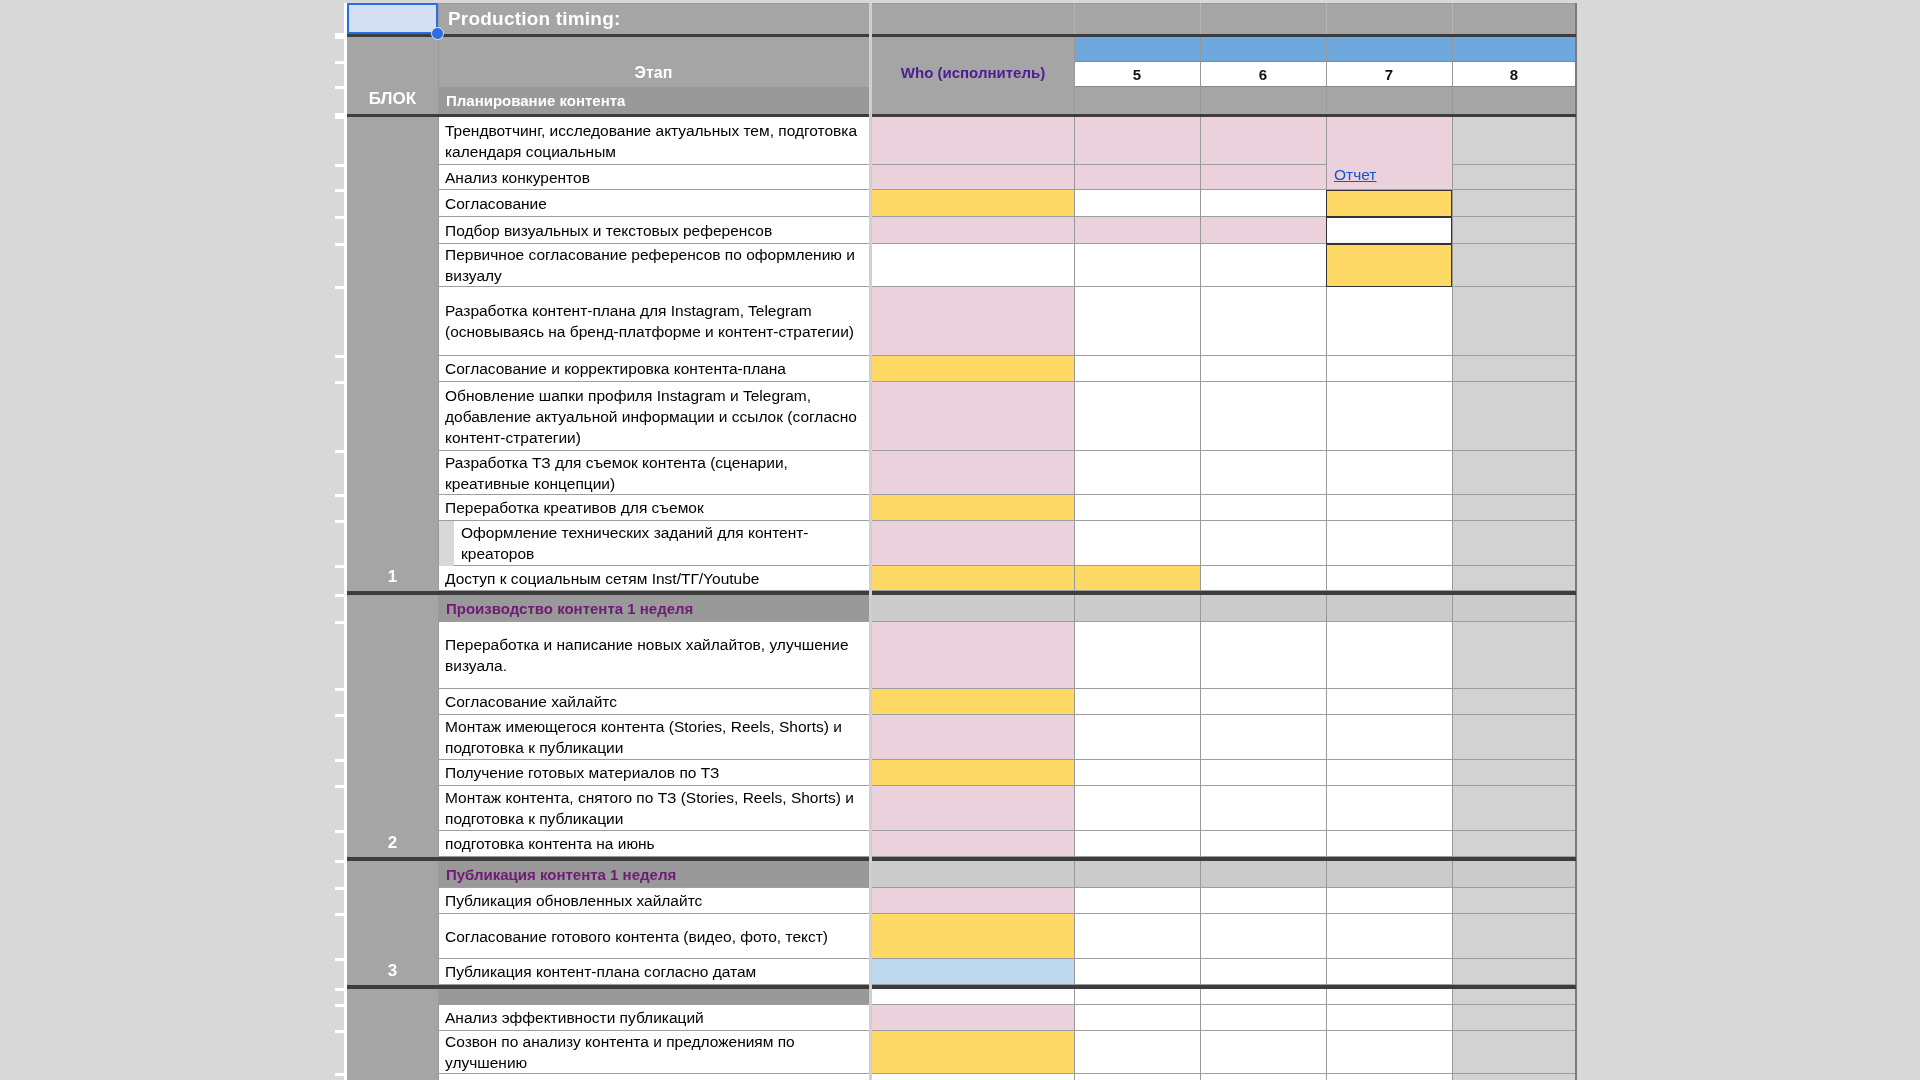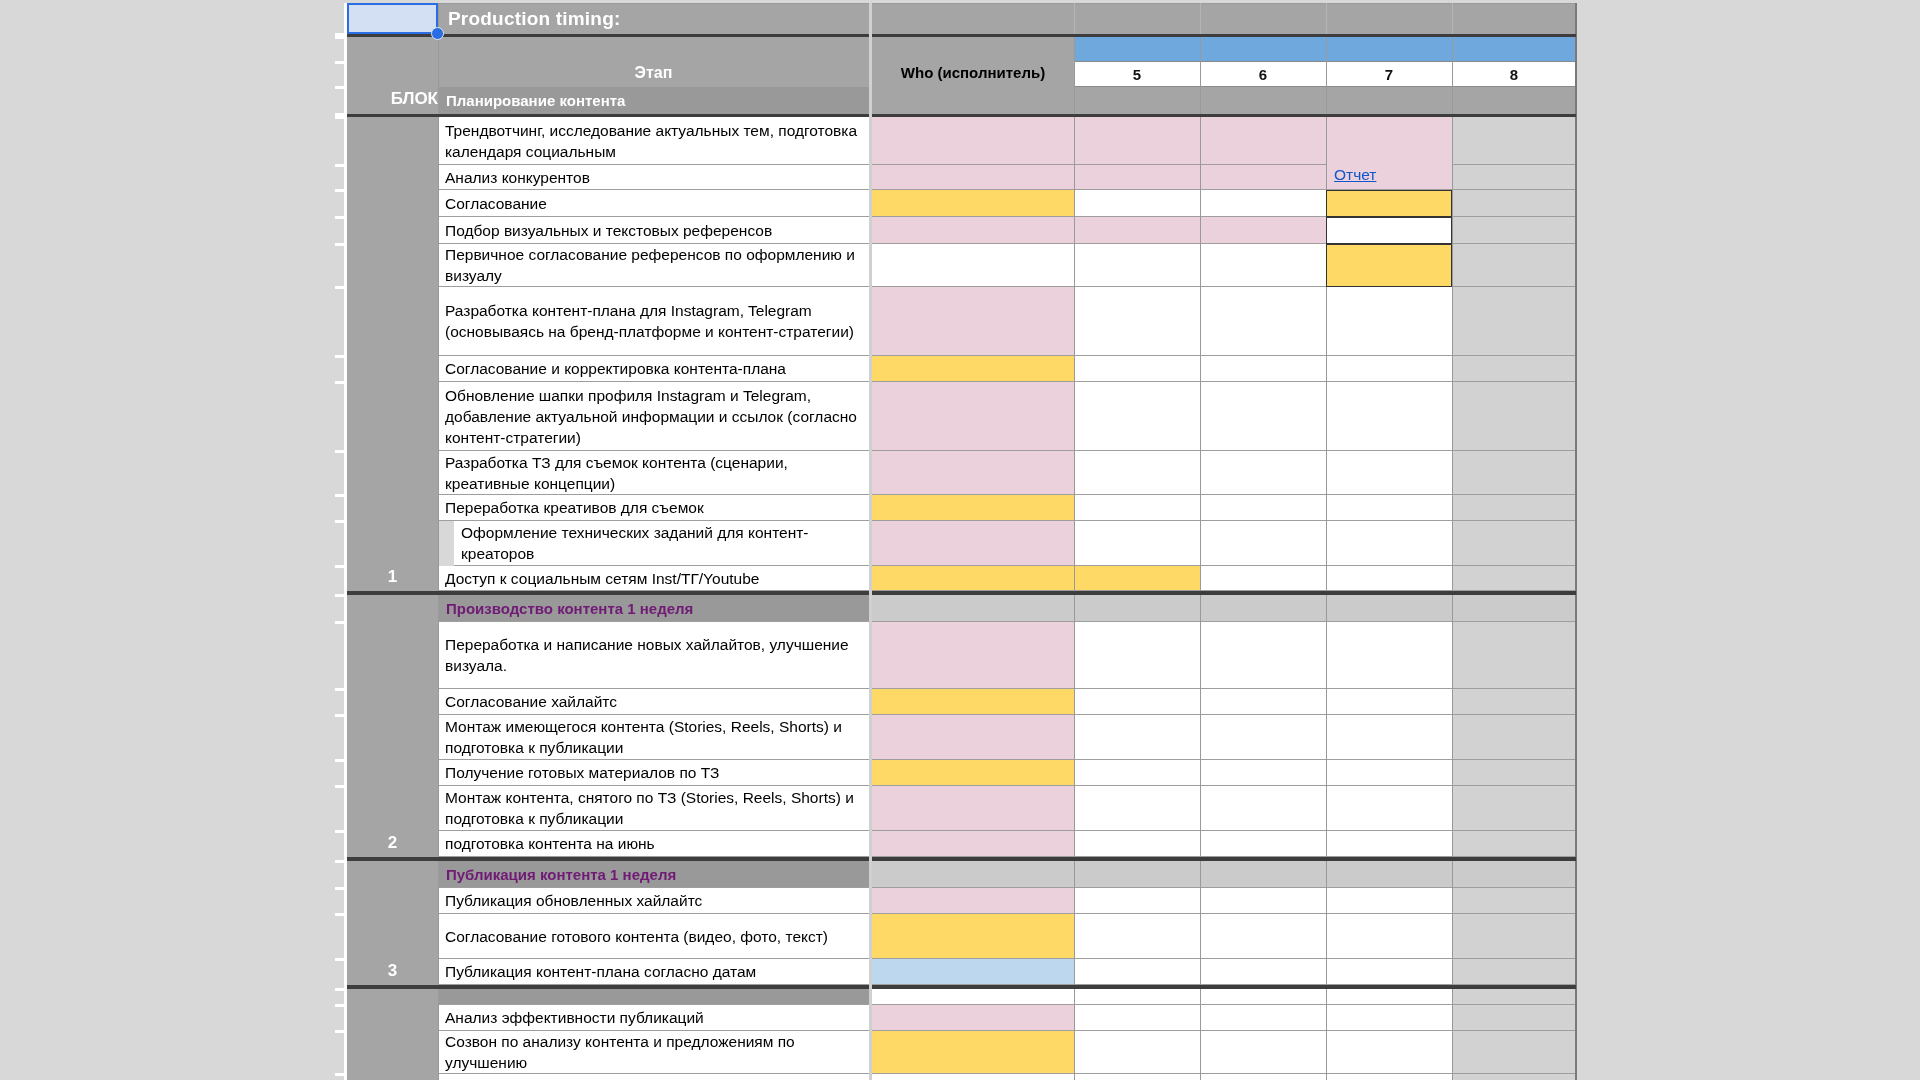--- a/index.html
+++ b/index.html
@@ -8,27 +8,27 @@
   .abs{position:absolute;box-sizing:border-box;}
   
   .prod-row{left:347px;top:3px;width:1229px;height:31px;background:#a5a5a5;z-index:1;
             display:flex;align-items:center;border-top:1px solid #9a9a9a;}
   .prod-title{color:#fff;font-weight:bold;font-size:19px;padding-left:101px;letter-spacing:.2px;}
   .hdr-sep{width:1px;top:3px;height:31px;background:#b5b5b5;z-index:2;}
   .sel-cell{left:347px;top:3px;width:91px;height:31px;background:#d3e0f3;border:2px solid #2b6de3;z-index:7;}
   .sel-dot{left:431px;top:27px;width:13px;height:13px;border-radius:50%;background:#2b6de3;
            border:1px solid #dce6f6;z-index:8;}
   .blok-hdr{left:347px;top:37px;width:91px;height:77px;background:#a5a5a5;z-index:1;
-            display:flex;align-items:flex-end;justify-content:flex-end;color:#fff;font-weight:bold;
+            display:flex;align-items:flex-end;justify-content:center;color:#fff;font-weight:bold;
             font-size:17px;padding-bottom:5px;}
   .stage-hdr{left:438px;top:37px;width:431px;height:50px;background:#a5a5a5;z-index:1;
              display:flex;align-items:flex-end;justify-content:center;color:#fff;font-weight:bold;
              font-size:16px;padding-bottom:5px;}
   .who-hdr{left:872px;top:37px;width:202px;height:50px;background:#a5a5a5;z-index:1;
-           display:flex;align-items:flex-end;justify-content:center;color:#000000;font-weight:bold;
+           display:flex;align-items:flex-end;justify-content:center;color:#4c1d95;font-weight:bold;
            font-size:15px;padding-bottom:6px;}
   .band{left:1074px;top:37px;width:502px;height:25px;background:#6fa8dc;z-index:1;
         border-bottom:1px solid #8a8a8a;}
   .day-cell{top:62px;height:25px;background:#fff;z-index:1;display:flex;align-items:center;
             justify-content:center;font-weight:bold;font-size:15px;color:#111;
             border-bottom:1px solid #8a8a8a;}
   .plan-stage{left:438px;top:87px;width:431px;height:27px;background:#999999;z-index:1;
               display:flex;align-items:center;color:#fff;font-weight:bold;font-size:15px;
               padding-left:8px;}
   .plan-right{left:872px;top:87px;width:704px;height:27px;background:#a5a5a5;z-index:1;}

